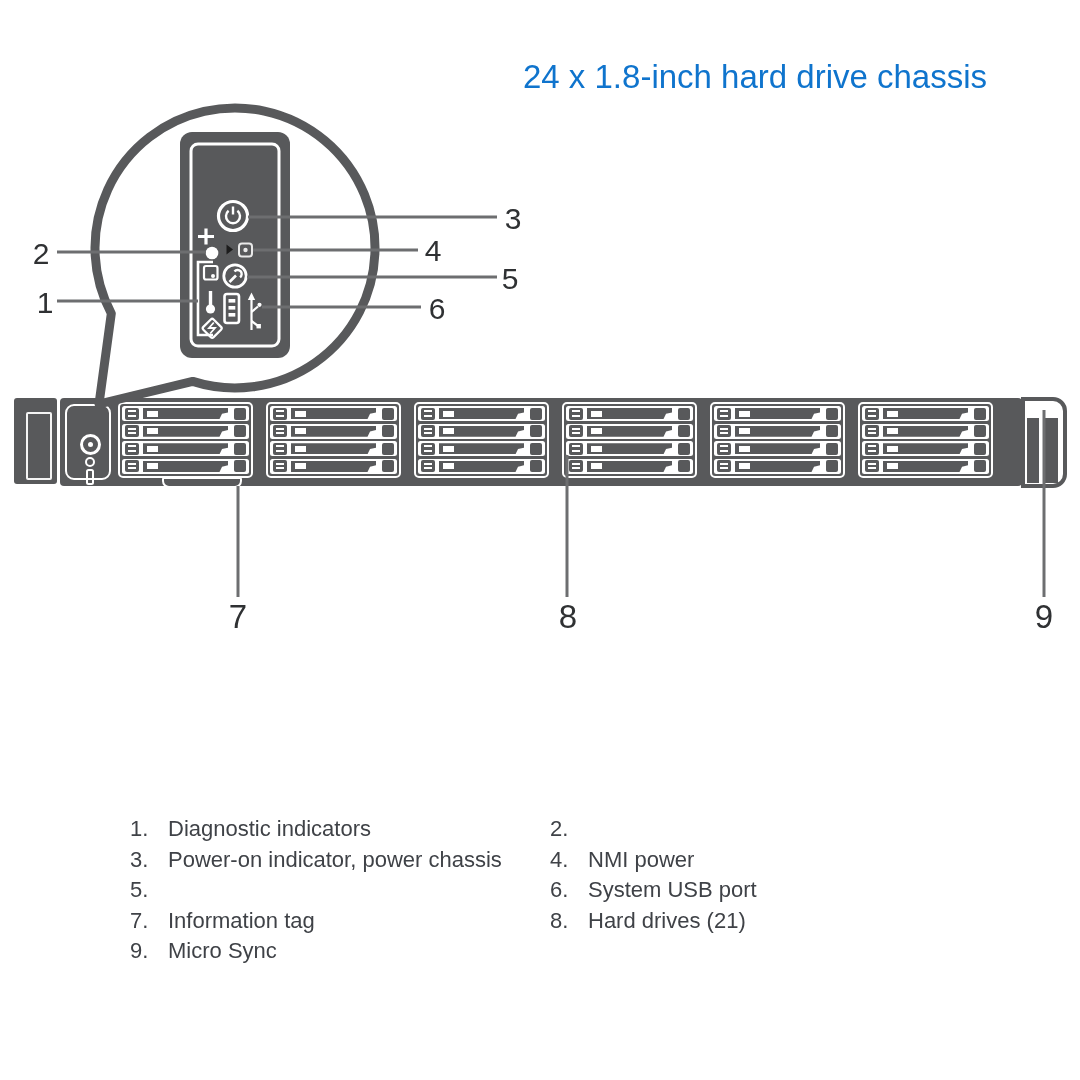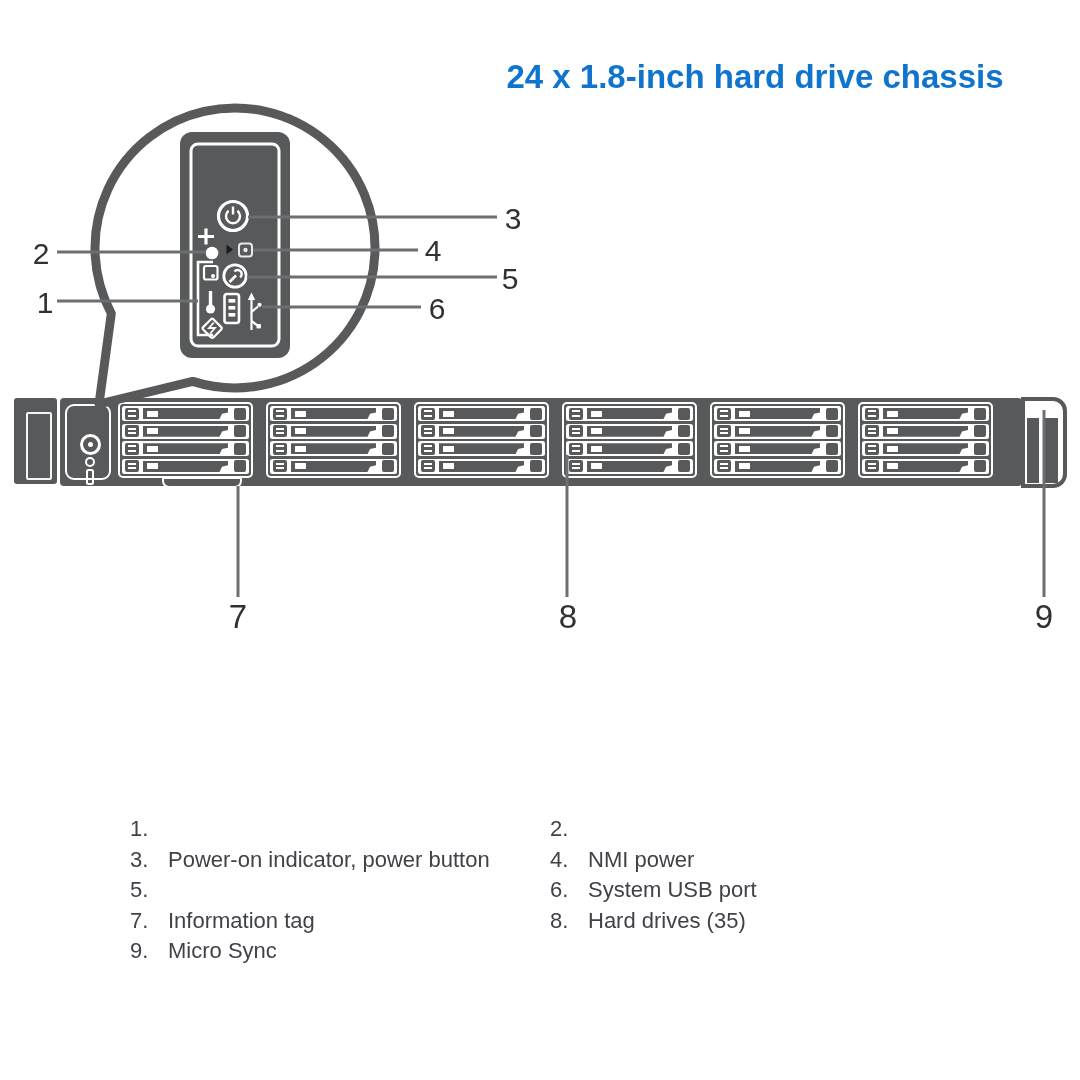--- a/index.html
+++ b/index.html
@@ -1,21 +1,21 @@
 <!DOCTYPE html>
 <html><head>
 <meta charset="utf-8">
 <style>
   html,body{margin:0;padding:0;background:#ffffff;}
   #canvas{position:relative;width:1080px;height:1080px;background:#ffffff;overflow:hidden;
           font-family:"Liberation Sans",sans-serif;}
 
   
   .title{position:absolute;left:450px;top:58px;width:610px;text-align:center;
-         font-size:33px;font-weight:bold;letter-spacing:0px;color:#0f74cd;}
+         font-size:33px;font-weight:normal;letter-spacing:0px;color:#0f74cd;}
 
   
   #diagram-svg{position:absolute;left:0;top:0;width:1080px;height:700px;pointer-events:none;}
 
   
   .co{position:absolute;width:44px;height:36px;line-height:36px;text-align:center;
       font-size:30px;color:#2f3133;}
   .n1{left:23px;top:285px;}
   .n2{left:19px;top:236px;}
   .n3{left:491px;top:201px;}
@@ -357,24 +357,25 @@
   <div class="co n5">5</div>
   <div class="co n6">6</div>
   <div class="co n7">7</div>
   <div class="co n8">8</div>
   <div class="co n9">9</div>
 
   <div id="legend">
     <div class="legend-col legend-col-left" id="legend-left">
         <div class="legend-row">
           <span class="ln">1.</span>
+          <span class="lt">Diagnostic indicators</span>
         </div>
         <div class="legend-row">
           <span class="ln">3.</span>
-          <span class="lt">Power-on indicator, power button</span>
+          <span class="lt">Power-on indicator, power chassis</span>
         </div>
         <div class="legend-row">
           <span class="ln">5.</span>
         </div>
         <div class="legend-row">
           <span class="ln">7.</span>
           <span class="lt">Information tag</span>
         </div>
         <div class="legend-row">
           <span class="ln">9.</span>
@@ -388,18 +389,18 @@
         <div class="legend-row">
           <span class="ln">4.</span>
           <span class="lt">NMI power</span>
         </div>
         <div class="legend-row">
           <span class="ln">6.</span>
           <span class="lt">System USB port</span>
         </div>
         <div class="legend-row">
           <span class="ln">8.</span>
-          <span class="lt">Hard drives (35)</span>
+          <span class="lt">Hard drives (21)</span>
         </div>
       </div>
   </div>
 
 </div>
 
 </body></html>

